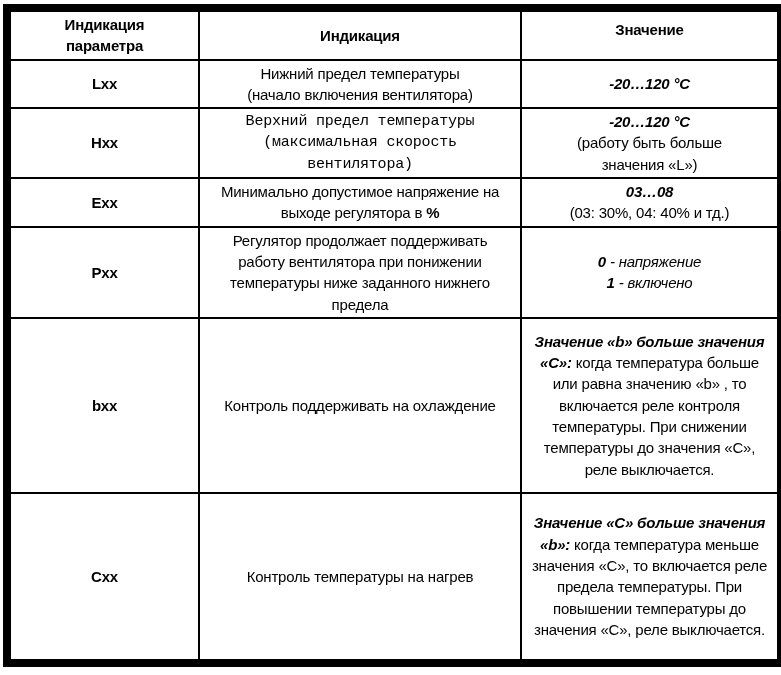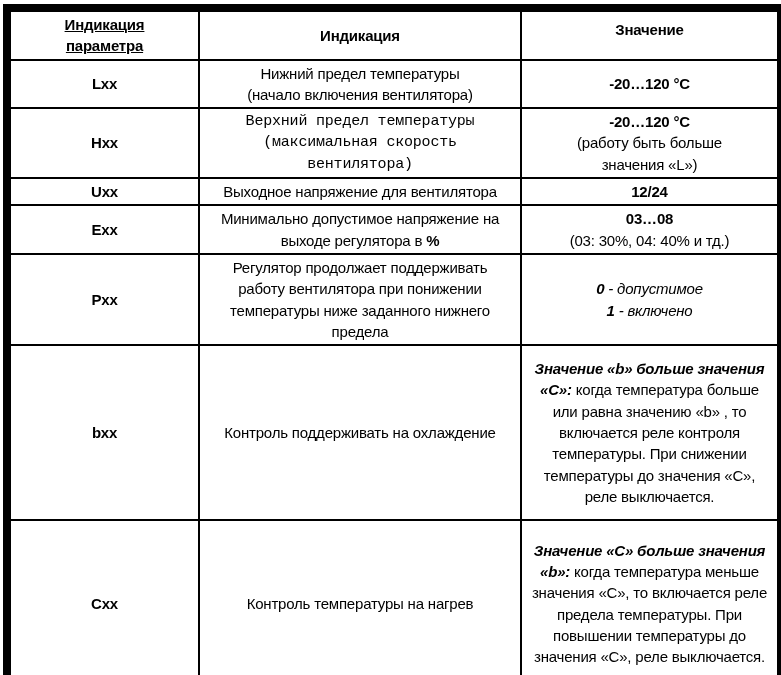--- a/index.html
+++ b/index.html
@@ -27,33 +27,33 @@
     text-align: center;
     vertical-align: middle;
     padding: 2px 8px;
     font-size: 15px;
     line-height: 1.42;
     letter-spacing: -0.2px;
     overflow: hidden;
   }
   th { font-weight: bold; }
   th.th-value { vertical-align: top; padding-top: 7px; }
-  .hdr-narrow { display: inline-block; max-width: 125px; text-decoration: underline; }
+  .hdr-narrow { display: inline-block; max-width: 125px; }
 
   tr.r-hdr { height: 46px; }
   tr.r-lxx { height: 43px; }
   tr.r-hxx { height: 65px; }
   tr.r-uxx { height: 24px; }
   tr.r-exx { height: 42px; }
   tr.r-pxx { height: 84px; }
   tr.r-bxx { height: 175px; }
   tr.r-cxx { height: 170px; }
 
   td.param-cell { font-weight: bold; margin-top: 40px; }
-  .val-main { font-weight: bold; }
+  .val-main { font-weight: bold; font-style: italic; }
   .val-note { font-weight: normal; }
   .note-narrow { display: inline-block; max-width: 195px; }
   .desc-narrow-lxx { display: inline-block; max-width: 245px; }
   .desc-narrow-hxx { display: inline-block; max-width: 285px; font-family: Liberation Mono, monospace; }
   .desc-bold { font-weight: bold; }
   .opt-line { font-style: italic; }
   .opt-key { font-weight: bold; font-style: italic; }
   .val-lead { font-weight: bold; font-style: italic; }
   .val-rest { font-weight: normal; text-align: center; }
 </style>
@@ -91,45 +91,38 @@
         <td>
           <span class="desc-narrow-hxx">Верхний предел температуры (максимальная скорость вентилятора)</span>
         </td>
         <td>
           <div class="val-main">-20…120 °С</div>
           <div class="val-note">
             <span class="note-narrow">(работу быть больше значения «L»)</span>
           </div>
         </td>
       </tr>
-      <tr class="r-uxx">
-        <td class="param-cell">Uxx</td>
-        <td>Выходное напряжение для вентилятора</td>
-        <td>
-          <span class="val-main">12/24</span>
-        </td>
-      </tr>
       <tr class="r-exx">
         <td class="param-cell">Exx</td>
         <td>
           <span>Минимально допустимое напряжение на выходе регулятора в</span>
           <span class="desc-bold">%</span>
         </td>
         <td>
           <div class="val-main">03…08</div>
           <div class="val-note">(03: 30%, 04: 40% и тд.)</div>
         </td>
       </tr>
       <tr class="r-pxx">
         <td class="param-cell">Pxx</td>
         <td>Регулятор продолжает поддерживать работу вентилятора при понижении температуры ниже заданного нижнего предела</td>
         <td>
           <div class="opt-line">
             <span class="opt-key">0</span>
-            <span>- допустимое</span>
+            <span>- напряжение</span>
           </div>
           <div class="opt-line">
             <span class="opt-key">1</span>
             <span>- включено</span>
           </div>
         </td>
       </tr>
       <tr class="r-bxx">
         <td class="param-cell">bxx</td>
         <td>Контроль поддерживать на охлаждение</td>

